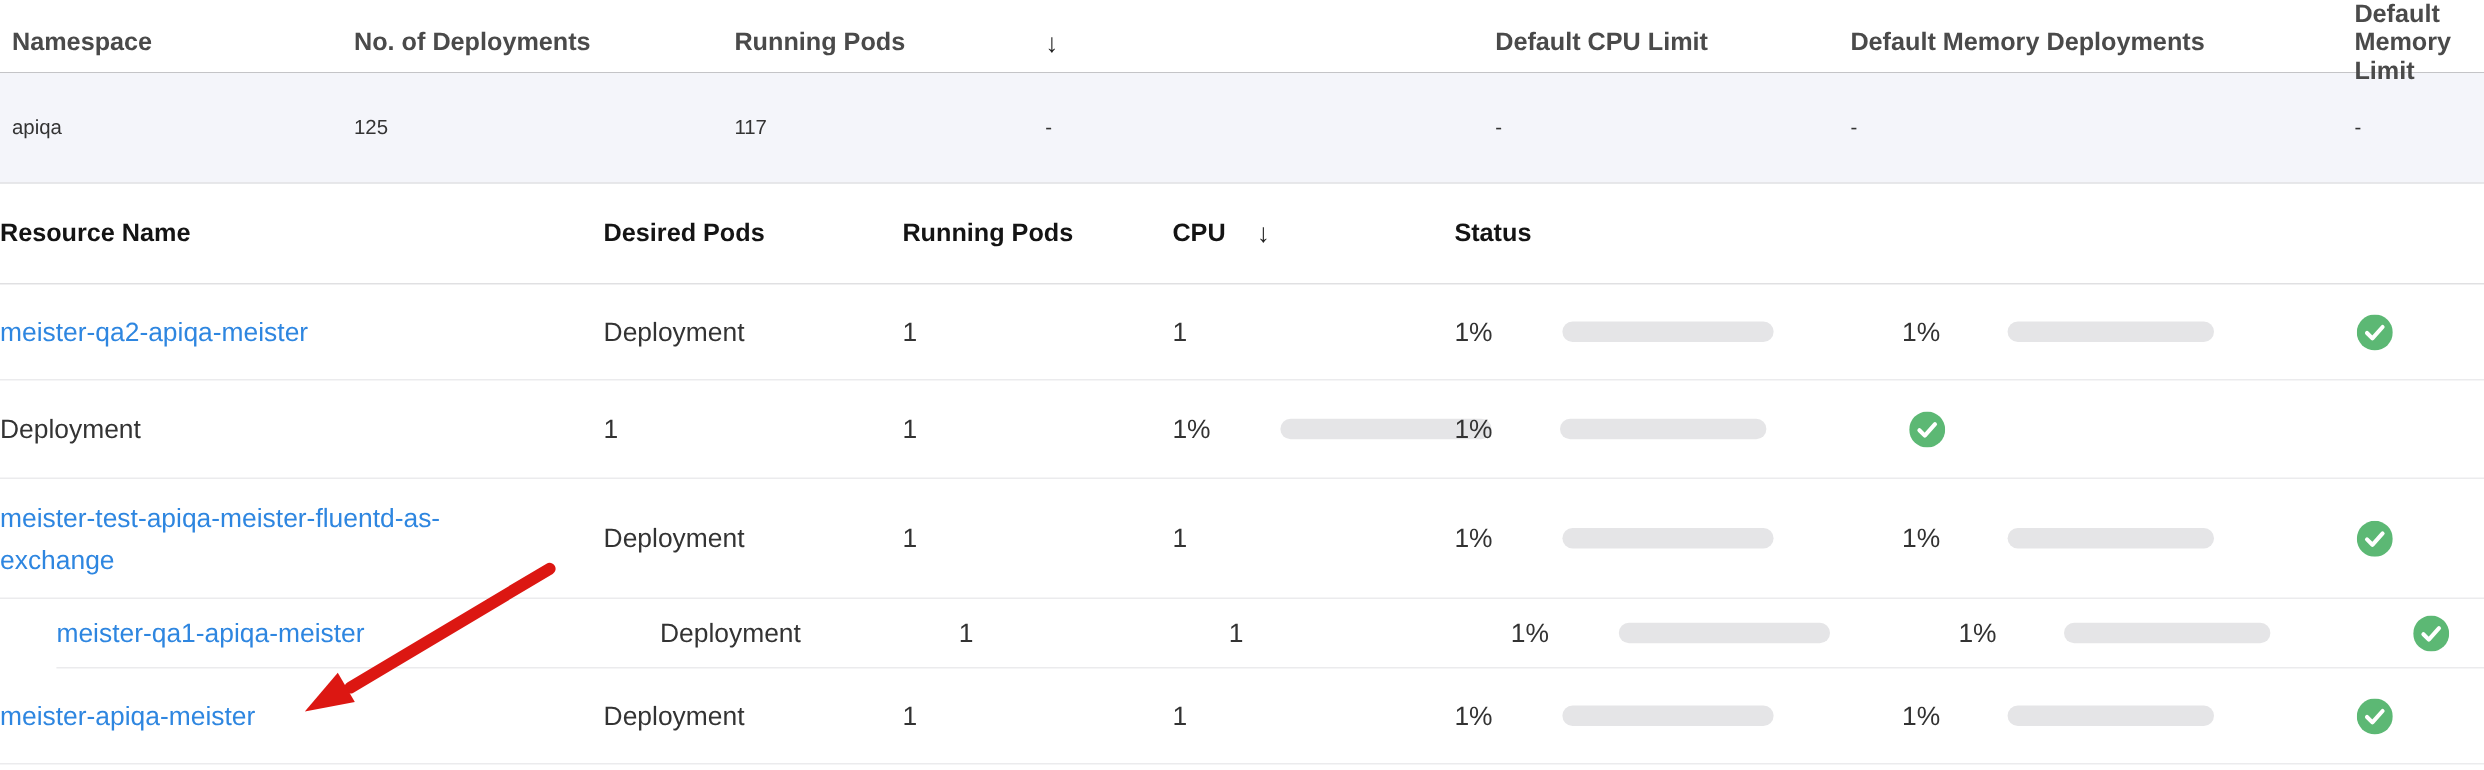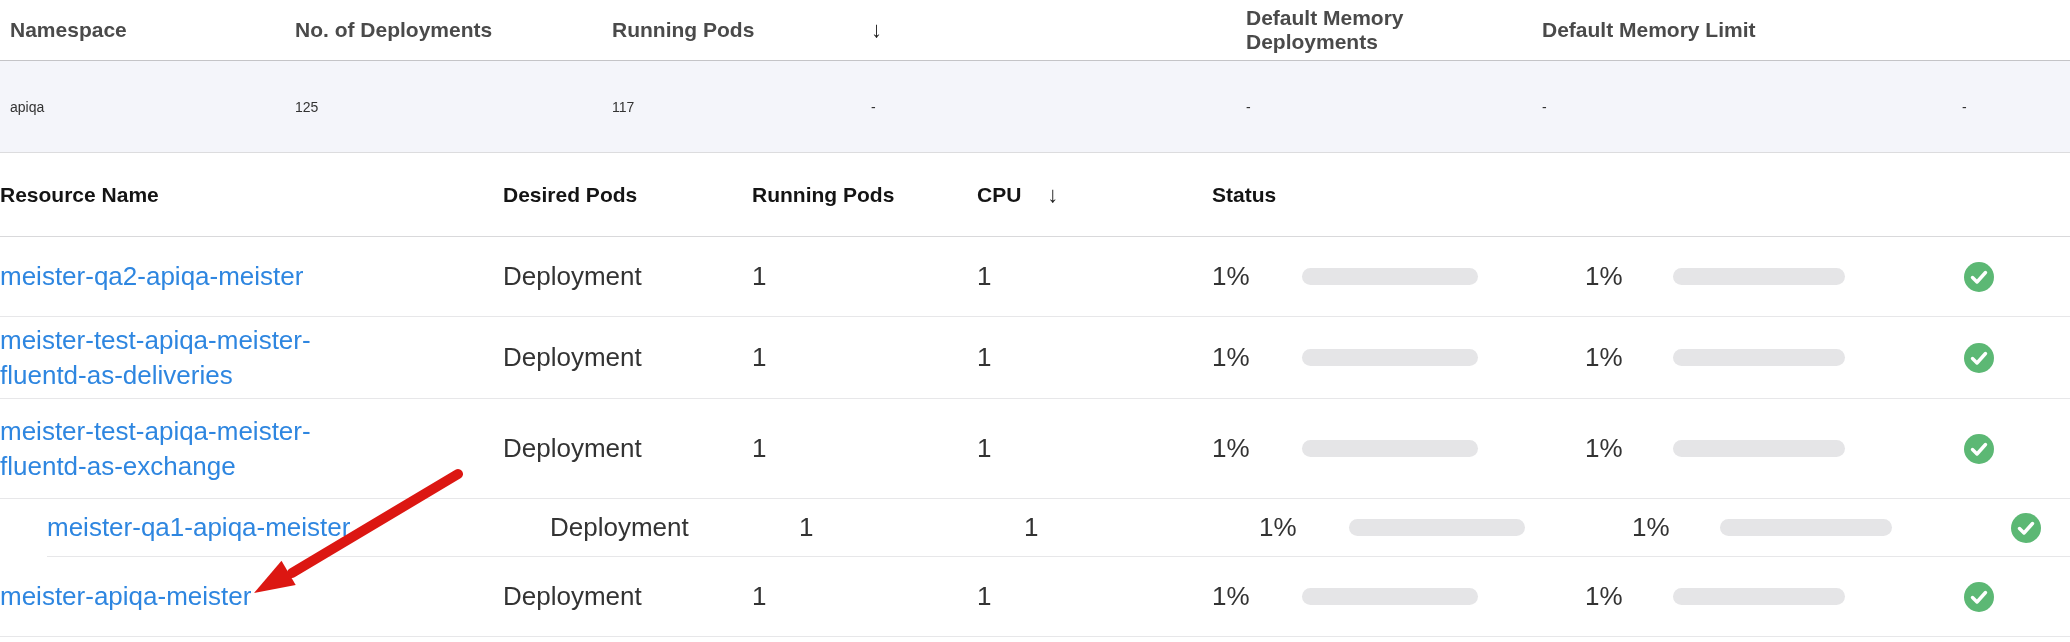--- a/index.html
+++ b/index.html
@@ -27,40 +27,40 @@
     font-size: 21px;
     font-weight: 700;
     color: #4a4a4a;
   }
   .ns-header .hcell { display:flex; align-items:center; gap:26px; }
   .sort-icon { font-size: 22px; font-weight: 400; color:#222; line-height: 1; }
   .ns-row {
     height: 92px;
     background: #f4f5fa;
     border-bottom: 1px solid #dcdcde;
-    font-size: 14px;
+    font-size: 17px;
     color: #333;
   }
   
   .res-grid {
     display: grid;
     grid-template-columns: 503px 249px 225px 235px 373px 373px 1fr;
     align-items: center;
   }
   .res-header {
     height: 83px;
     font-size: 21px;
     font-weight: 700;
     color: #141414;
   }
   .res-header .hcell { display:flex; align-items:center; gap:26px; }
   .res-body { border-top: 1px solid #d9d9db; }
   .res-row {
     border-bottom: 1px solid #e7e7e9;
-    font-size: 26px;
+    font-size: 22px;
     color: #333;
   }
   .res-row.h80 { height: 80px; }
   .res-row.h82 { height: 82px; }
   .res-row.h100 { height: 100px; }
   .res-row.h58 { height: 58px; margin-left: 47px; }
   .name-link {
     color: #2e86e0;
     text-decoration: none;
     display: inline-block;
@@ -105,20 +105,23 @@
       <div class="hcell">
           <span>No. of Deployments</span>
         </div>
       <div class="hcell">
           <span>Running Pods</span>
         </div>
       <div class="hcell">
         <span class="sort-icon">↓</span>
       </div>
       <div class="hcell">
+          <span>Default CPU Limit</span>
+        </div>
+      <div class="hcell">
           <span>Default Memory Deployments</span>
         </div>
       <div class="hcell">
           <span>Default Memory Limit</span>
         </div>
     </div>
     <div class="ns-grid ns-row">
       <div>apiqa</div>
       <div>125</div>
       <div>117</div>
@@ -166,21 +169,20 @@
         </div>
         <div class="status-cell">
           <svg class="check-badge" width="30" height="30" viewBox="0 0 30 30">
             <circle cx="15" cy="15" r="15" fill="#5cb874"></circle>
             <polyline points="8.5,15.5 13,20 21.5,10.5" fill="none" stroke="#fff" stroke-width="3.4" stroke-linecap="round" stroke-linejoin="round"></polyline>
           </svg>
         </div>
       </div>
 
       <div class="res-grid res-row h82">
-        <div><a class="name-link">meister-test-apiqa-meister-fluentd-as-deliveries</a></div>
         <div>Deployment</div>
         <div>1</div>
         <div>1</div>
         <div class="usage-cell">
           <span class="pct">1%</span>
           <span class="bar-track cpu"><span class="bar-fill cpu" style="width: 3.5%;"></span></span>
         </div>
         <div class="usage-cell">
           <span class="pct">1%</span>
           <span class="bar-track mem"><span class="bar-fill mem" style="width: 3.5%;"></span></span>

